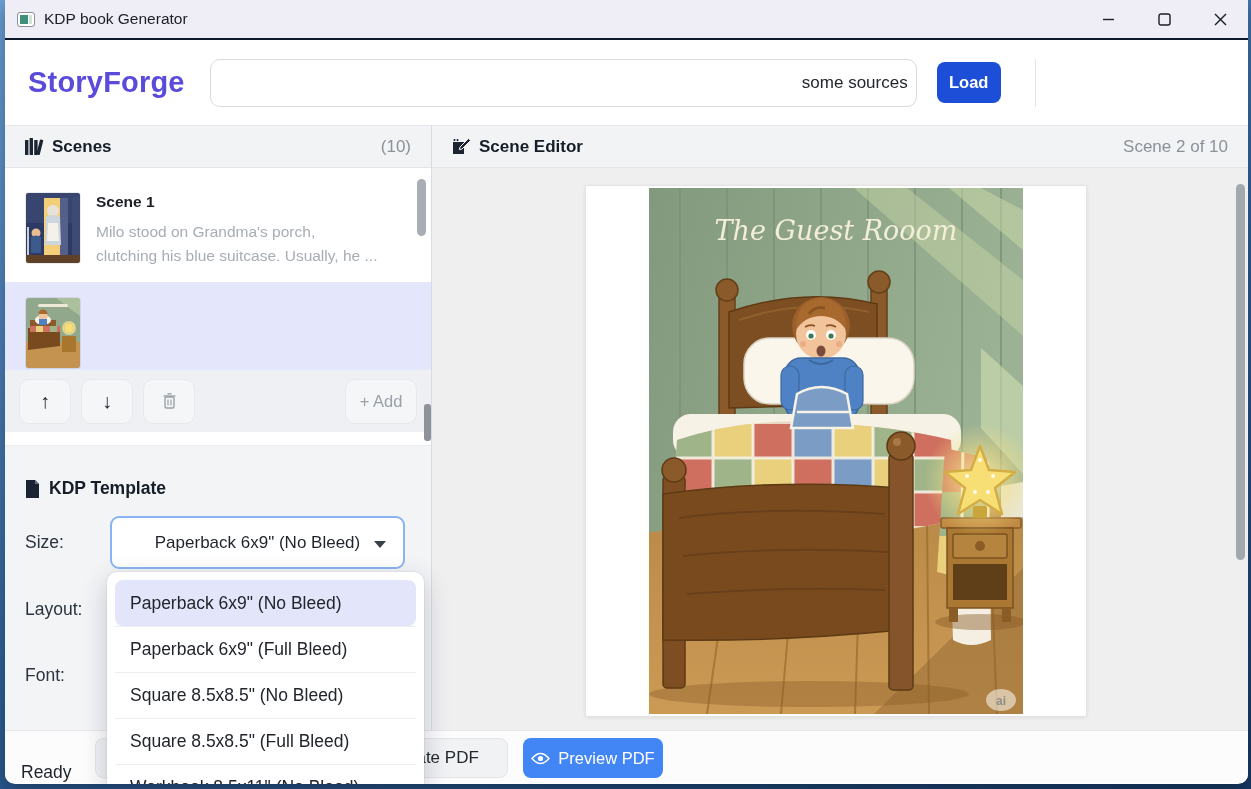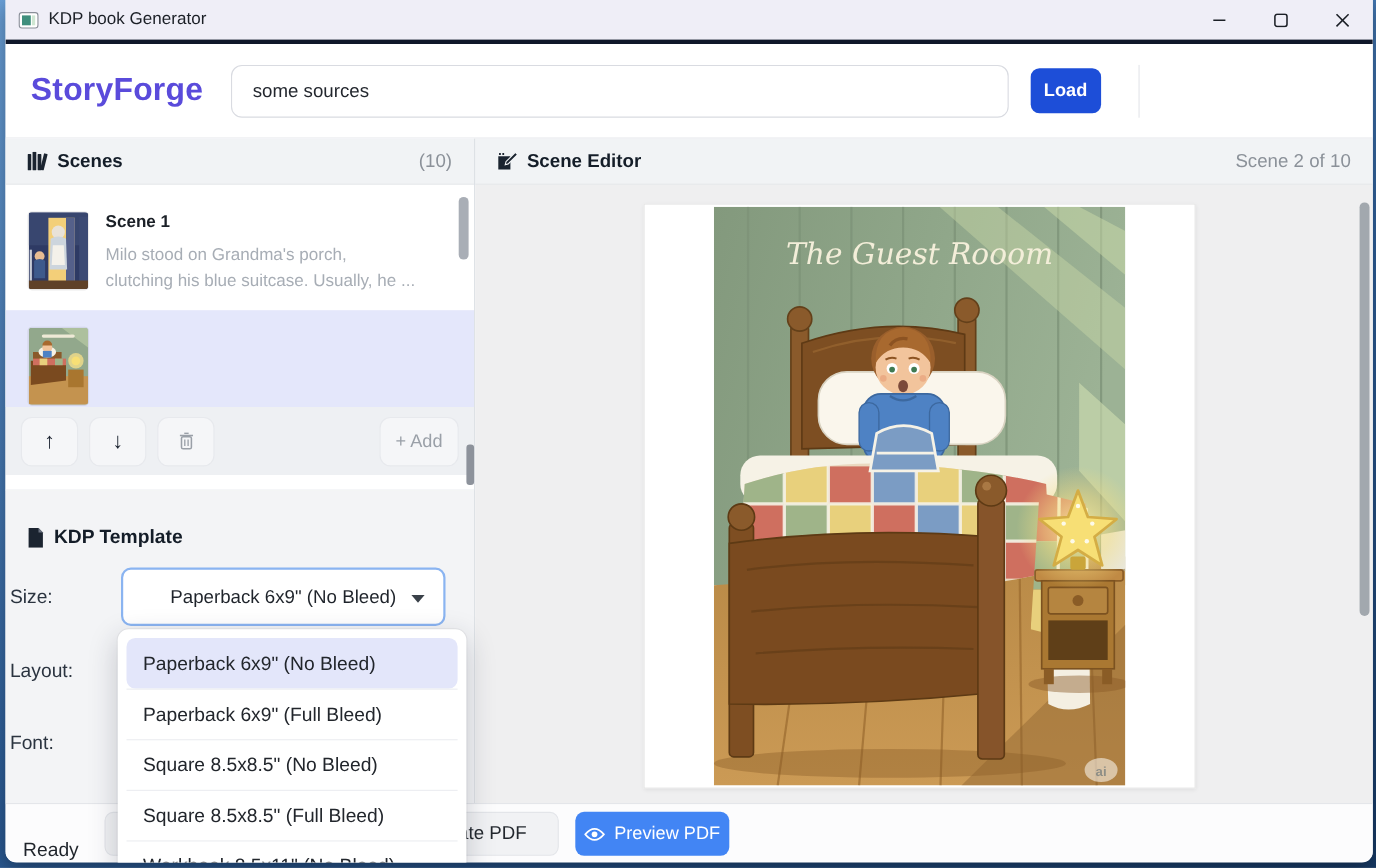--- a/index.html
+++ b/index.html
@@ -3,34 +3,34 @@
 <meta charset="utf-8">
 <style>
   * { margin:0; padding:0; box-sizing:border-box; }
   html,body { width:1251px; height:789px; overflow:hidden; }
   body { font-family:"Liberation Sans","DejaVu Sans",sans-serif; color:#1c2128;
          background:linear-gradient(160deg,#6aa0d8 0%,#2e5f9a 55%,#173a66 100%); position:relative; }
   .window { position:absolute; left:5px; top:0; width:1243px; height:784px; background:#fff;
             border-radius:0 0 10px 10px; overflow:hidden; box-shadow:0 6px 18px rgba(0,0,0,.35); }
 
   
-  .titlebar { height:40px; background:#efeef7; display:flex; align-items:center; padding-left:12px; border-bottom:4px solid #0f172a; }
+  .titlebar { height:40px; background:#efeef7; display:flex; align-items:center; padding-left:12px; border-bottom:2px solid #0f172a; }
   .appicon { width:18px; height:15px; border:1px solid #8a8f99; border-radius:3px; background:#fff; position:relative; margin-right:9px; }
   .appicon::before { content:""; position:absolute; left:2px; top:2px; width:8px; height:9px; background:#3f8f7d; }
   .appicon::after { content:""; position:absolute; right:2px; top:2px; width:3px; height:9px; background:#cfe6d2; }
   .apptitle { font-size:15.5px; color:#1b1f26; }
   .wincontrols { margin-left:auto; display:flex; height:100%; }
   .wc { width:56px; display:flex; align-items:center; justify-content:center; }
   .wc svg { display:block; }
 
   
   .appheader { height:86px; background:#fff; border-bottom:1px solid #e6e8ec; display:flex; align-items:center; padding:0 14px 0 23px; }
   .brand { font-size:29px; font-weight:bold; color:#5a4bdb; letter-spacing:.2px; margin-right:25px; }
-  .src-input { width:707px; height:48px; border:1px solid #d9dbe1; border-radius:10px; font-size:17px; padding:0 19px;
-               color:#23272e; outline:none; font-family:inherit; }
+  .src-input { width:707px; height:48px; border:1px solid #d9dbe1; border-radius:10px; font-size:17px; padding:0 8px;
+               color:#23272e; outline:none; font-family:inherit;text-align:right; }
   .btn-load { margin-left:20px; width:64px; height:41px; background:#1d4ed8; color:#fff; border:none; border-radius:8px;
               font-size:16.5px; font-weight:bold; font-family:inherit; cursor:pointer; }
   .hdr-divider { width:1px; height:48px; background:#e3e5e9; margin:0 17px 0 34px; }
   .btn-editmode { width:177px; height:41px; background:#4f46e5; color:#fff; border:none; border-radius:8px;
                   font-size:17px; font-family:inherit; display:flex; align-items:center; justify-content:center; gap:4px; cursor:pointer; }
 
   
   .main { display:flex; height:604px; }
   .left-panel { width:427px; border-right:1px solid #d8dce1; position:relative; background:#fff; display:flex; flex-direction:column; }
   .right-panel { flex:1; display:flex; flex-direction:column; min-width:0; }
@@ -56,21 +56,21 @@
   .tb-btn { width:52px; height:45px; background:#f5f6f8; border:1px solid #e7e9ed; border-radius:10px; display:flex;
             align-items:center; justify-content:center; font-size:20px; font-weight:bold; color:#1b2330; cursor:pointer; font-family:inherit; }
   .tb-add { margin-left:auto; width:72px; height:45px; background:#f5f6f8; border:1px solid #e7e9ed; border-radius:10px;
             color:#9aa0a8; font-size:16.5px; display:flex; align-items:center; justify-content:center; cursor:pointer; font-family:inherit; }
   .gap-row { height:14px; background:#fff; border-bottom:1px solid #eceef1; flex:0 0 auto; }
 
   
   .template-section { flex:1; background:#f3f4f6; position:relative; }
   .tmpl-header { position:absolute; left:20px; top:32px; display:flex; align-items:center; }
   .tmpl-title { font-size:17.5px; font-weight:bold; color:#141d28; margin-left:9px; }
-  .fieldlabel { position:absolute; left:4px; font-size:17.5px; color:#2b3440; }
+  .fieldlabel { position:absolute; left:20px; font-size:17.5px; color:#2b3440; }
   .size-select { position:absolute; left:105px; top:70px; width:295px; height:53px; background:#fff;
                  border:2px solid #8ab4f1; border-radius:9px; display:flex; align-items:center; justify-content:center;
                  font-size:17px; color:#1f242b; cursor:pointer; }
   .caret { position:absolute; right:17px; top:23px; width:0; height:0; border-left:6px solid transparent;
            border-right:6px solid transparent; border-top:7px solid #3a4149; }
 
   
   .dropdown { position:absolute; left:102px; top:572px; width:317px; background:#fff; border-radius:10px;
               box-shadow:0 8px 26px rgba(30,35,60,.22), 0 0 0 1px rgba(0,0,0,.04); padding:8px; z-index:60; }
   .dd-item { height:46px; display:flex; align-items:center; padding-left:15px; font-size:17.5px; color:#22262c; cursor:pointer; }

